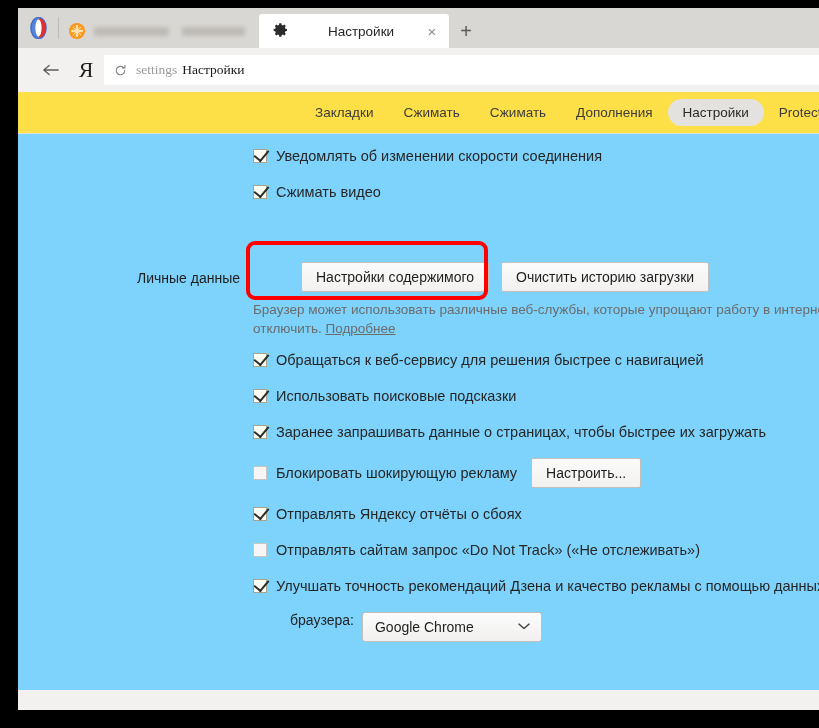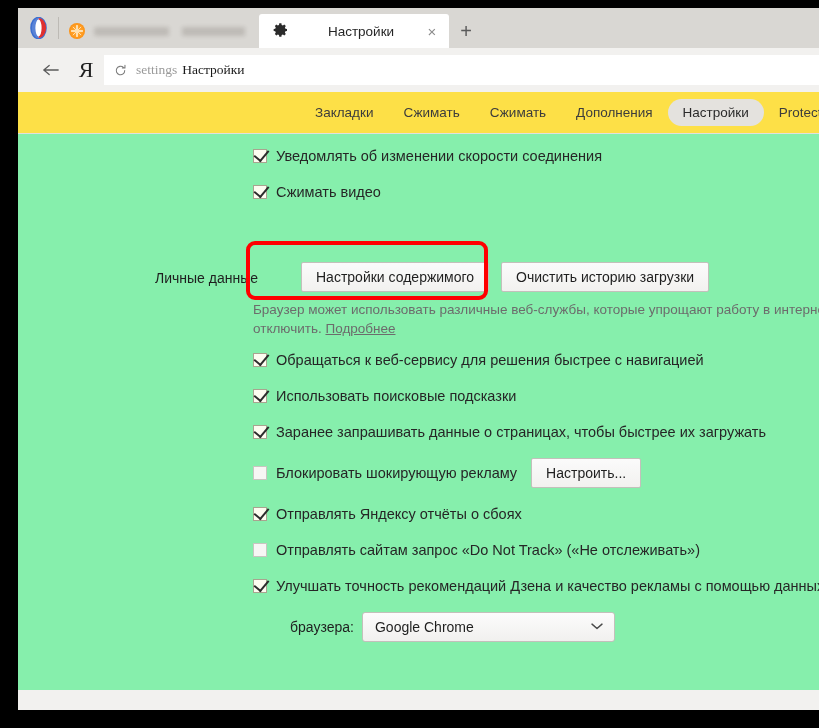--- a/index.html
+++ b/index.html
@@ -142,21 +142,21 @@
     padding: 6px 15px;
     border-radius: 14px;
     white-space: nowrap;
   }
   .nav-item.active { background: #e4e2de; color: #2a2a2a; }
 
   
   .settings-body {
     position: relative;
     height: 556px;
-    background: #86efac;
+    background: #7dd3fc;
     padding-top: 12px;
     overflow: hidden;
   }
 
   .row {
     display: flex; align-items: center;
     min-height: 20px;
   }
   .cb-row { padding-left: 235px; margin-bottom: 16px; }
 
@@ -176,21 +176,21 @@
     border-width: 0 2.2px 2.2px 0;
     transform: rotate(40deg);
   }
   .cb-label {
     font-size: 14.5px; color: #262626;
     white-space: nowrap;
   }
 
   .label-left {
     position: absolute;
-    left: 18px; width: 222px;
+    left: 0; width: 222px;
     text-align: right;
     font-size: 14px; color: #1f1f1f;
   }
 
   
   .btn {
     display: inline-flex; align-items: center; justify-content: center;
     height: 30px;
     padding: 0 14px;
     font-size: 14px;
@@ -230,28 +230,28 @@
     line-height: 19px;
     white-space: nowrap;
     margin-top: 2px;
     margin-bottom: 12px;
   }
   .desc a { color: #6c6c6c; text-decoration: underline; }
 
   .inline-btn { margin-left: 14px; }
 
   .dropdown-row {
-    display: flex; align-items: center;
+    display: flex; 
     padding-left: 272px;
     margin-top: 14px;
   }
   .dd-label { font-size: 14px; color: #1f1f1f; margin-right: 8px; }
   .select {
     position: relative;
-    width: 253px; height: 30px;
+    width: 180px; height: 30px;
     background: linear-gradient(180deg,#fcfcfc 0%, #f1f0ee 100%);
     border: 1px solid #c3c0bb;
     border-radius: 3px;
     display: flex; align-items: center;
     padding: 0 12px;
     font-size: 14px; color: #1f1f1f;
   }
   .select .chev {
     position: absolute; right: 11px; top: 50%;
     transform: translateY(-55%);

